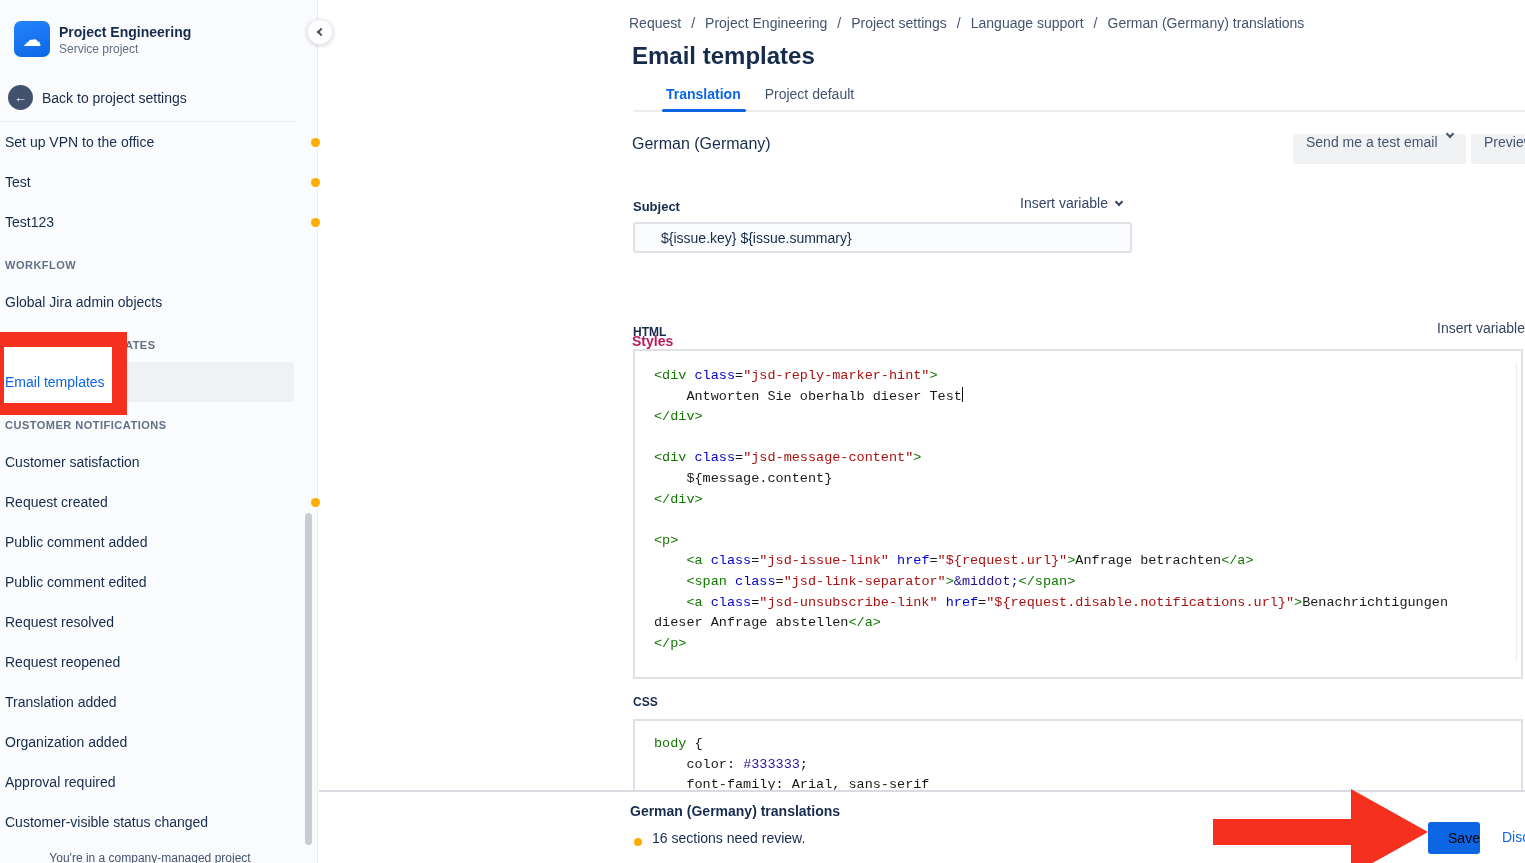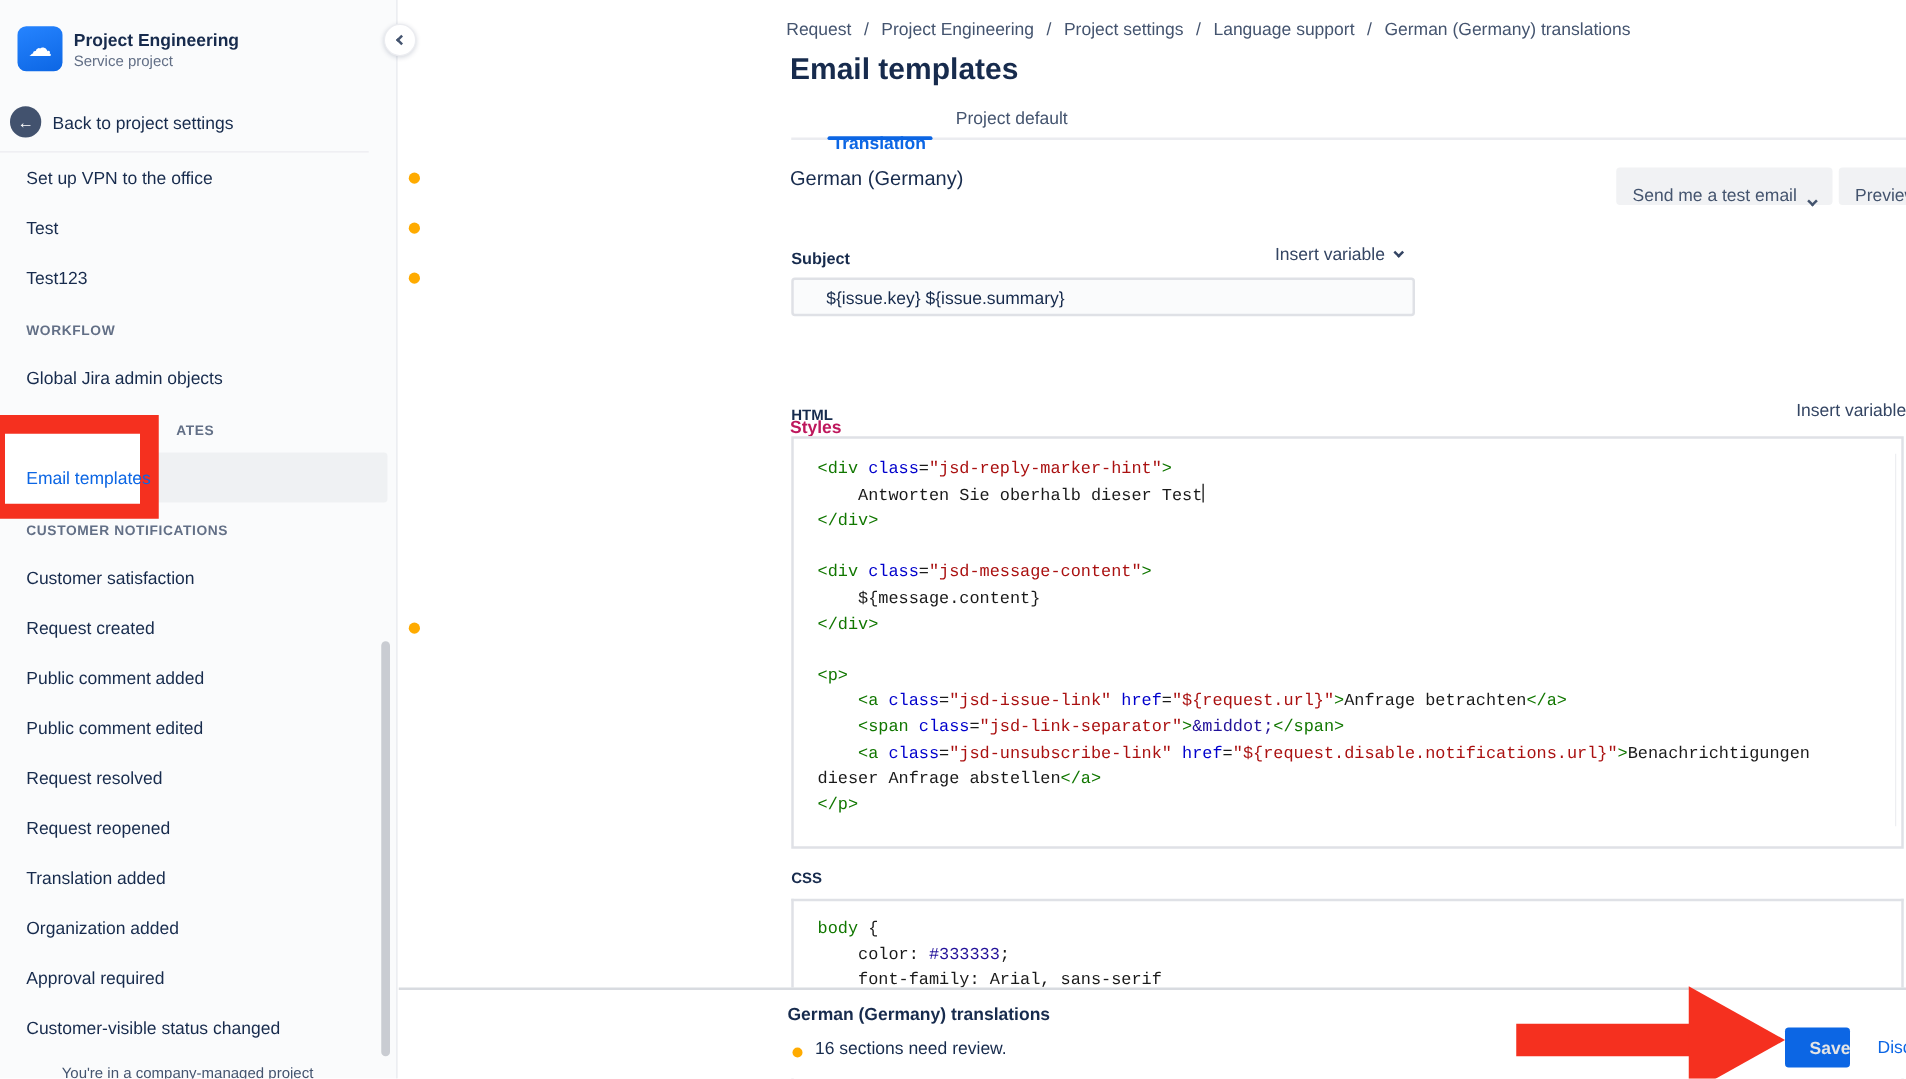--- a/index.html
+++ b/index.html
@@ -15,21 +15,21 @@
                background:linear-gradient(160deg,#2684FF,#0C66E4);
                display:flex; align-items:center; justify-content:center;
                color:#fff; font-size:19px; line-height:1; }
   .proj-name { font-size:14px; font-weight:700; color:#172B4D; line-height:18px; padding-top:2px; }
   .proj-type { font-size:12px; color:#626F86; line-height:17px; }
   .back-row { position:absolute; left:8px; top:85px; display:flex; align-items:center; gap:9px; cursor:pointer; }
   .back-circle { width:25px; height:25px; border-radius:50%; background:#42526E; color:#fff;
                  display:flex; align-items:center; justify-content:center; font-size:13px; }
   .back-label { font-size:14px; color:#172B4D; }
   .sb-divider { position:absolute; left:0; top:121px; width:295px; height:1px; background:#EBECF0; }
-  #sb-nav { position:absolute; left:16px; top:122px; width:358px; }
+  #sb-nav { position:absolute; left:0; top:122px; width:358px; }
   .sb-item { position:relative; height:40px; display:flex; align-items:center; cursor:pointer; }
   .sb-label { font-size:14px; color:#172B4D; padding-left:5px; white-space:nowrap; }
   .sb-item .dot { position:absolute; right:38px; width:9px; height:9px; border-radius:50%; background:#FFAB00; }
   .sb-section { margin-top:17px; }
   .sb-header { height:23px; font-size:11px; font-weight:700; color:#626F86;
                letter-spacing:0.5px; padding-left:5px; }
   .sb-header.partial { padding-left:125px; }
   .sb-item.selected { width:294px; background:#EFF1F3; border-radius:3px; }
   .sb-item.selected .sb-label { color:#0C66E4; position:relative; z-index:10; }
   .sb-footnote { position:absolute; left:0; top:851px; width:300px; text-align:center;
@@ -46,26 +46,26 @@
 
   
   #main { position:absolute; inset:0; }
   #breadcrumbs { position:absolute; left:629px; top:15px; display:flex; align-items:center;
                  font-size:14px; color:#44546F; white-space:nowrap; }
   .bc-sep { margin:0 10px; color:#44546F; }
   .bc-item { cursor:pointer; }
   #page-title { position:absolute; left:632px; top:42px; font-size:24px; font-weight:700; color:#172B4D; }
   #tabs { position:absolute; left:666px; top:86px; display:flex; gap:24px; font-size:14px; }
   .tab { color:#44546F; cursor:pointer; white-space:nowrap; }
-  .tab.active { color:#0C66E4; font-weight:700;margin-top:20px; }
+  .tab.active { color:#0C66E4; font-weight:700; }
   #tabline-gray { position:absolute; left:633px; top:110px; width:892px; height:2px; background:#EBECF0; }
   #tabline-blue { position:absolute; left:662px; top:109px; width:84px; height:3px; background:#0C66E4; border-radius:2px; }
   #lang-heading { position:absolute; left:632px; top:135px; font-size:16px; font-weight:500; color:#172B4D; }
   .gbtn { position:absolute; top:134px; height:30px; background:#F1F2F4; border-radius:3px;
-          color:#44546E; font-size:14px; display:flex; align-items:flex-end; gap:9px;
+          color:#44546E; font-size:14px; display:flex; align-items:flex-start; gap:9px;
           padding:0 13px; cursor:pointer; white-space:nowrap; }
   #btn-send { left:1293px; }
   #btn-preview { left:1471px; width:90px; }
   #subject-label { position:absolute; left:633px; top:199px; font-size:13px; font-weight:700; color:#172B4D; }
   .insert-var { position:absolute; font-size:14px; color:#344563; display:flex; align-items:center;
                 gap:8px; cursor:pointer; white-space:nowrap; }
   #insert-var-subject { left:1020px; top:195px; }
   #insert-var-html { left:1437px; top:320px; }
   #subject-input { position:absolute; left:633px; top:222px; width:499px; height:31px;
                    background:#FAFBFC; border:2px solid #DFE1E6; border-radius:3px;
@@ -89,21 +89,21 @@
   .gutter { position:absolute; right:4px; top:12px; bottom:16px; width:1px; background:#EDEEF1; }
 
   
   #footer-bar { position:absolute; left:319px; top:790px; width:1206px; height:73px;
                 background:#fff; border-top:2px solid #D8DBE0; z-index:15; }
   #ft-title { position:absolute; left:311px; top:11px; font-size:14px; font-weight:700; color:#172B4D; }
   #ft-status { position:absolute; left:315px; top:38px; display:flex; align-items:flex-end; gap:10px; }
   #ft-status .dot8 { width:8px; height:8px; border-radius:50%; background:#FFAB00; }
   #ft-status-text { font-size:14px; color:#172B4D; }
   #save-btn { position:absolute; left:1109px; top:30px; width:52px; height:32px; background:#0C66E4;
-              color:#e5e5e5; border-radius:3px; font-size:14px; font-weight:700; border:none;
+              color:#000000; border-radius:3px; font-size:14px; font-weight:400; border:none;
               display:flex; align-items:center; justify-content:center; cursor:pointer;padding-left:20px; }
   #discard-link { position:absolute; left:1183px; top:37px; color:#0C66E4; font-size:14px;
                   white-space:nowrap; cursor:pointer; }
 
   
   #ann-box { position:absolute; left:0; top:332px; width:127px; height:83px; background:#F5301F; z-index:5; }
   #ann-box-inner { position:absolute; left:4px; top:15px; width:108px; height:56px; background:#fff; }
   #arrow-shaft { position:absolute; left:1213px; top:819px; width:140px; height:26px; background:#F5301F; z-index:30; }
   #arrow-head { position:absolute; left:1351px; top:789px; width:0; height:0;
                 border-top:43px solid transparent; border-bottom:43px solid transparent;

